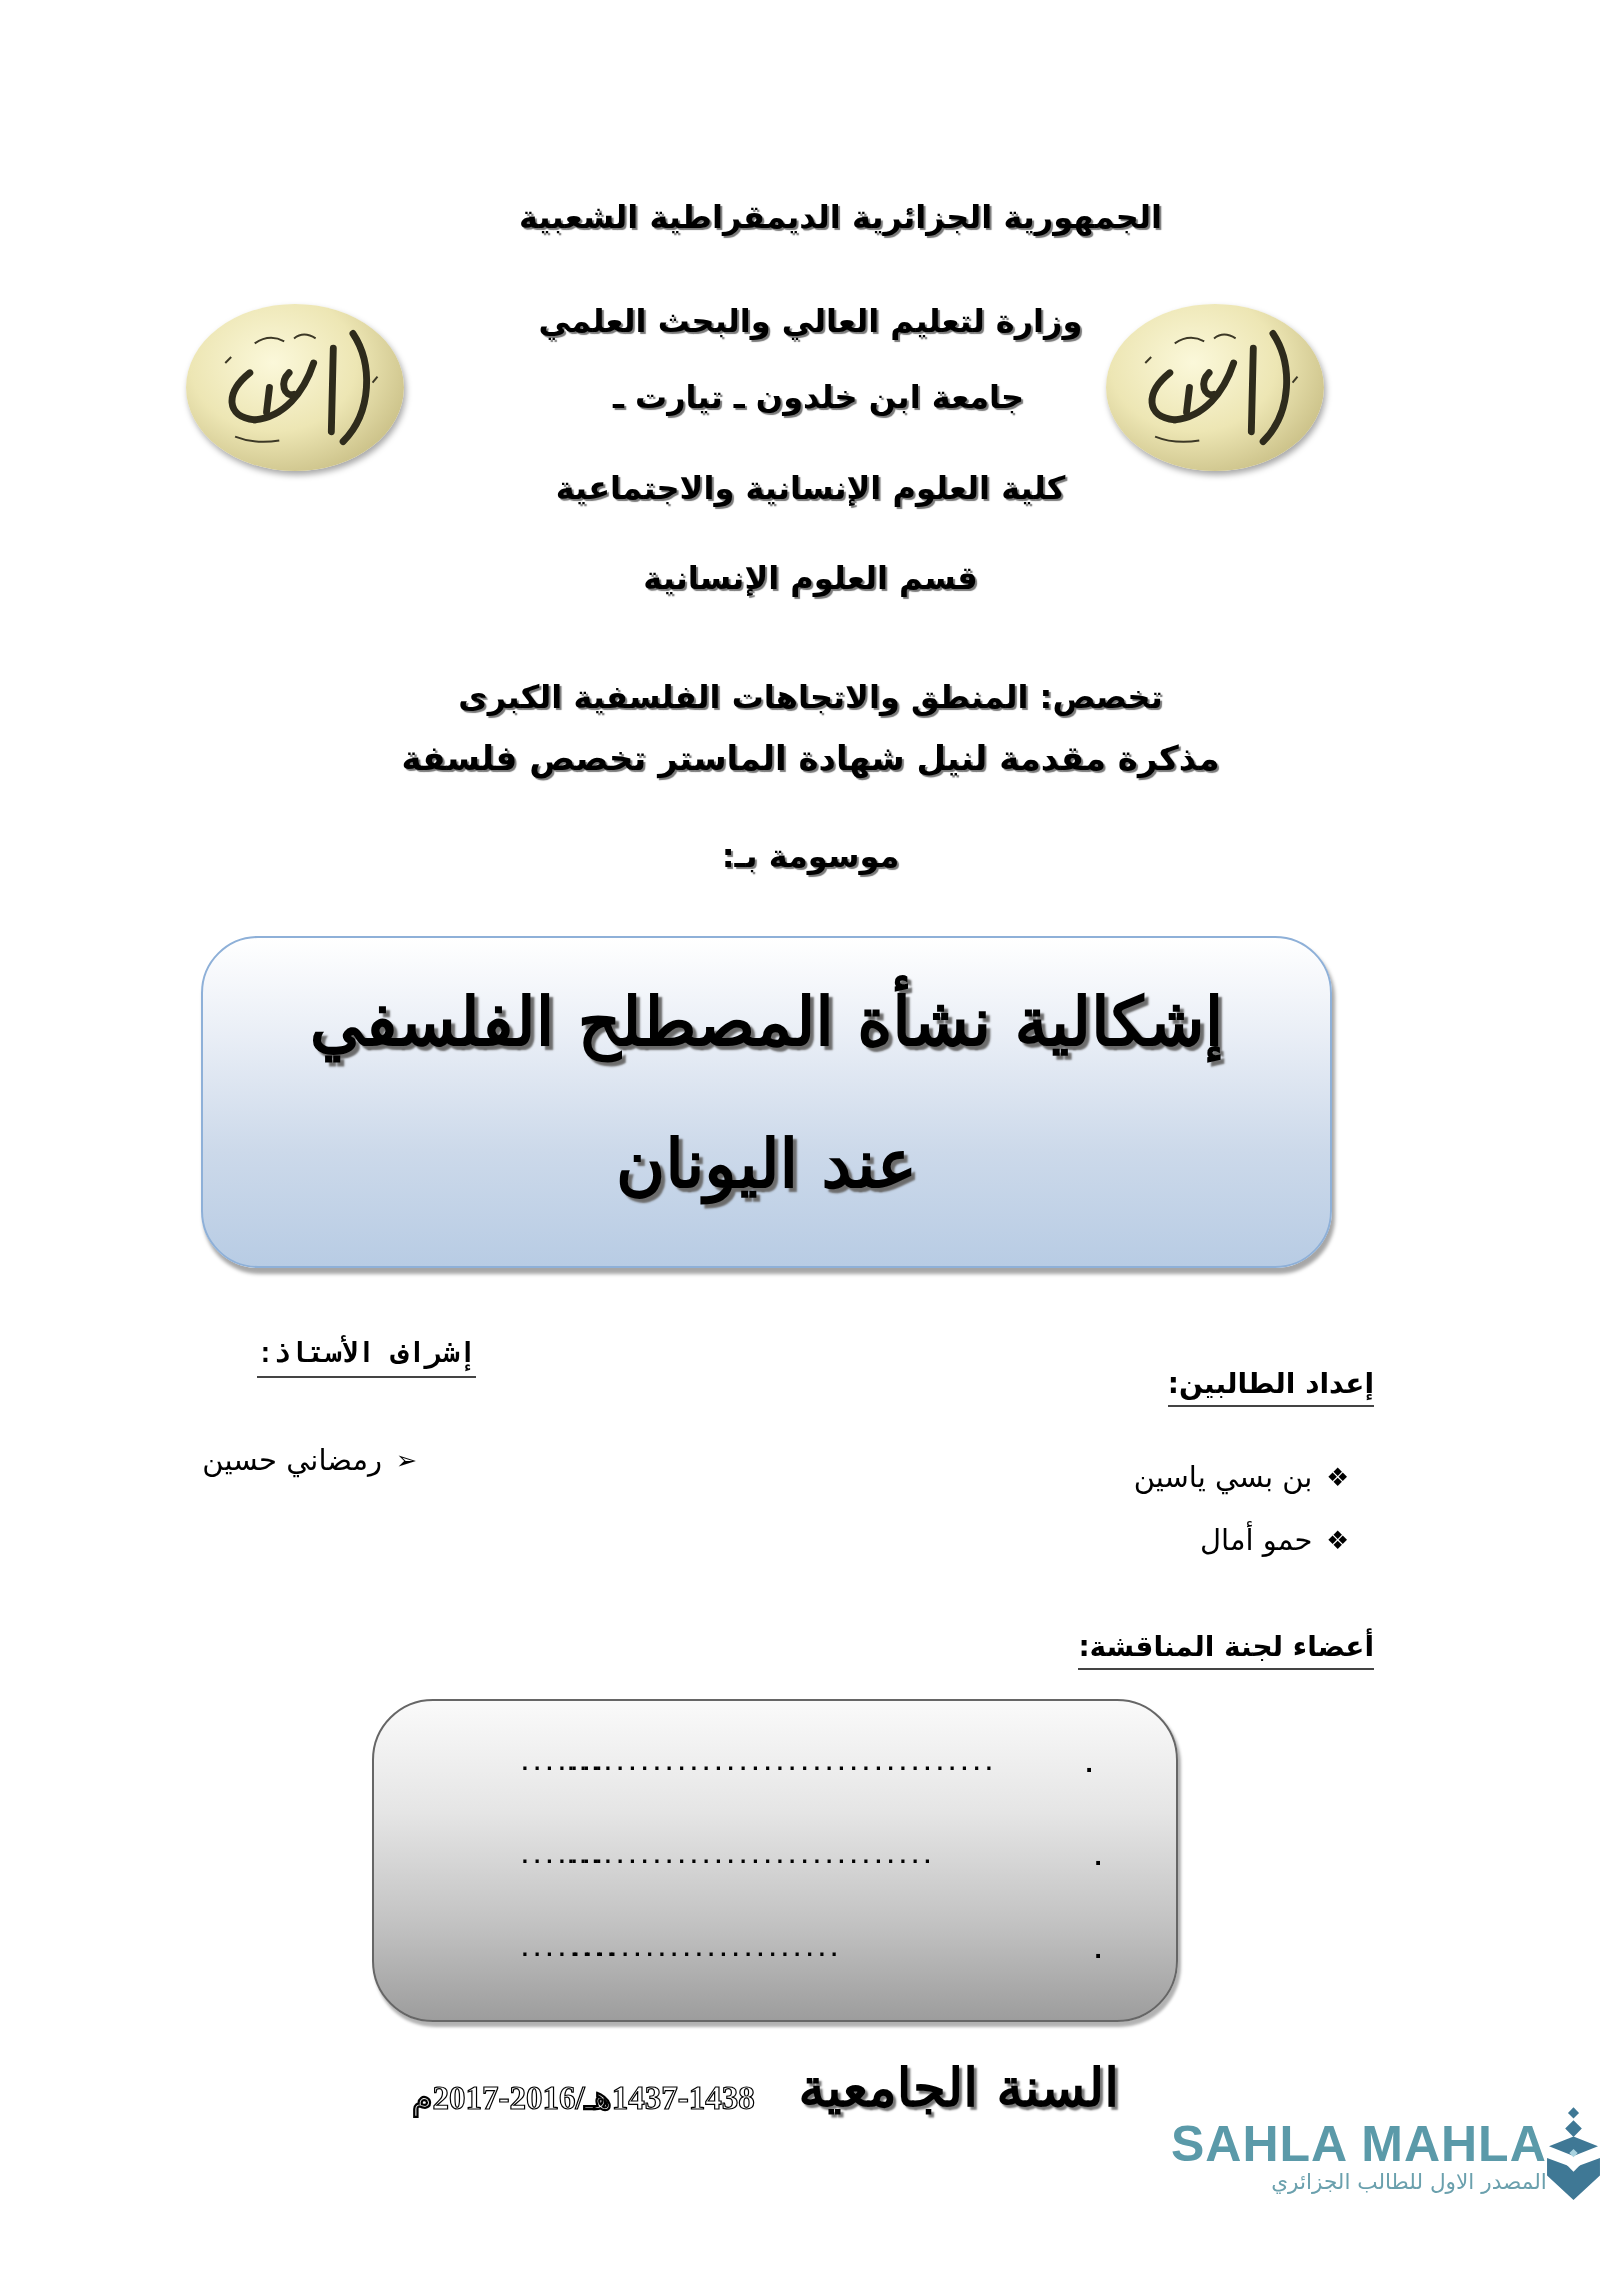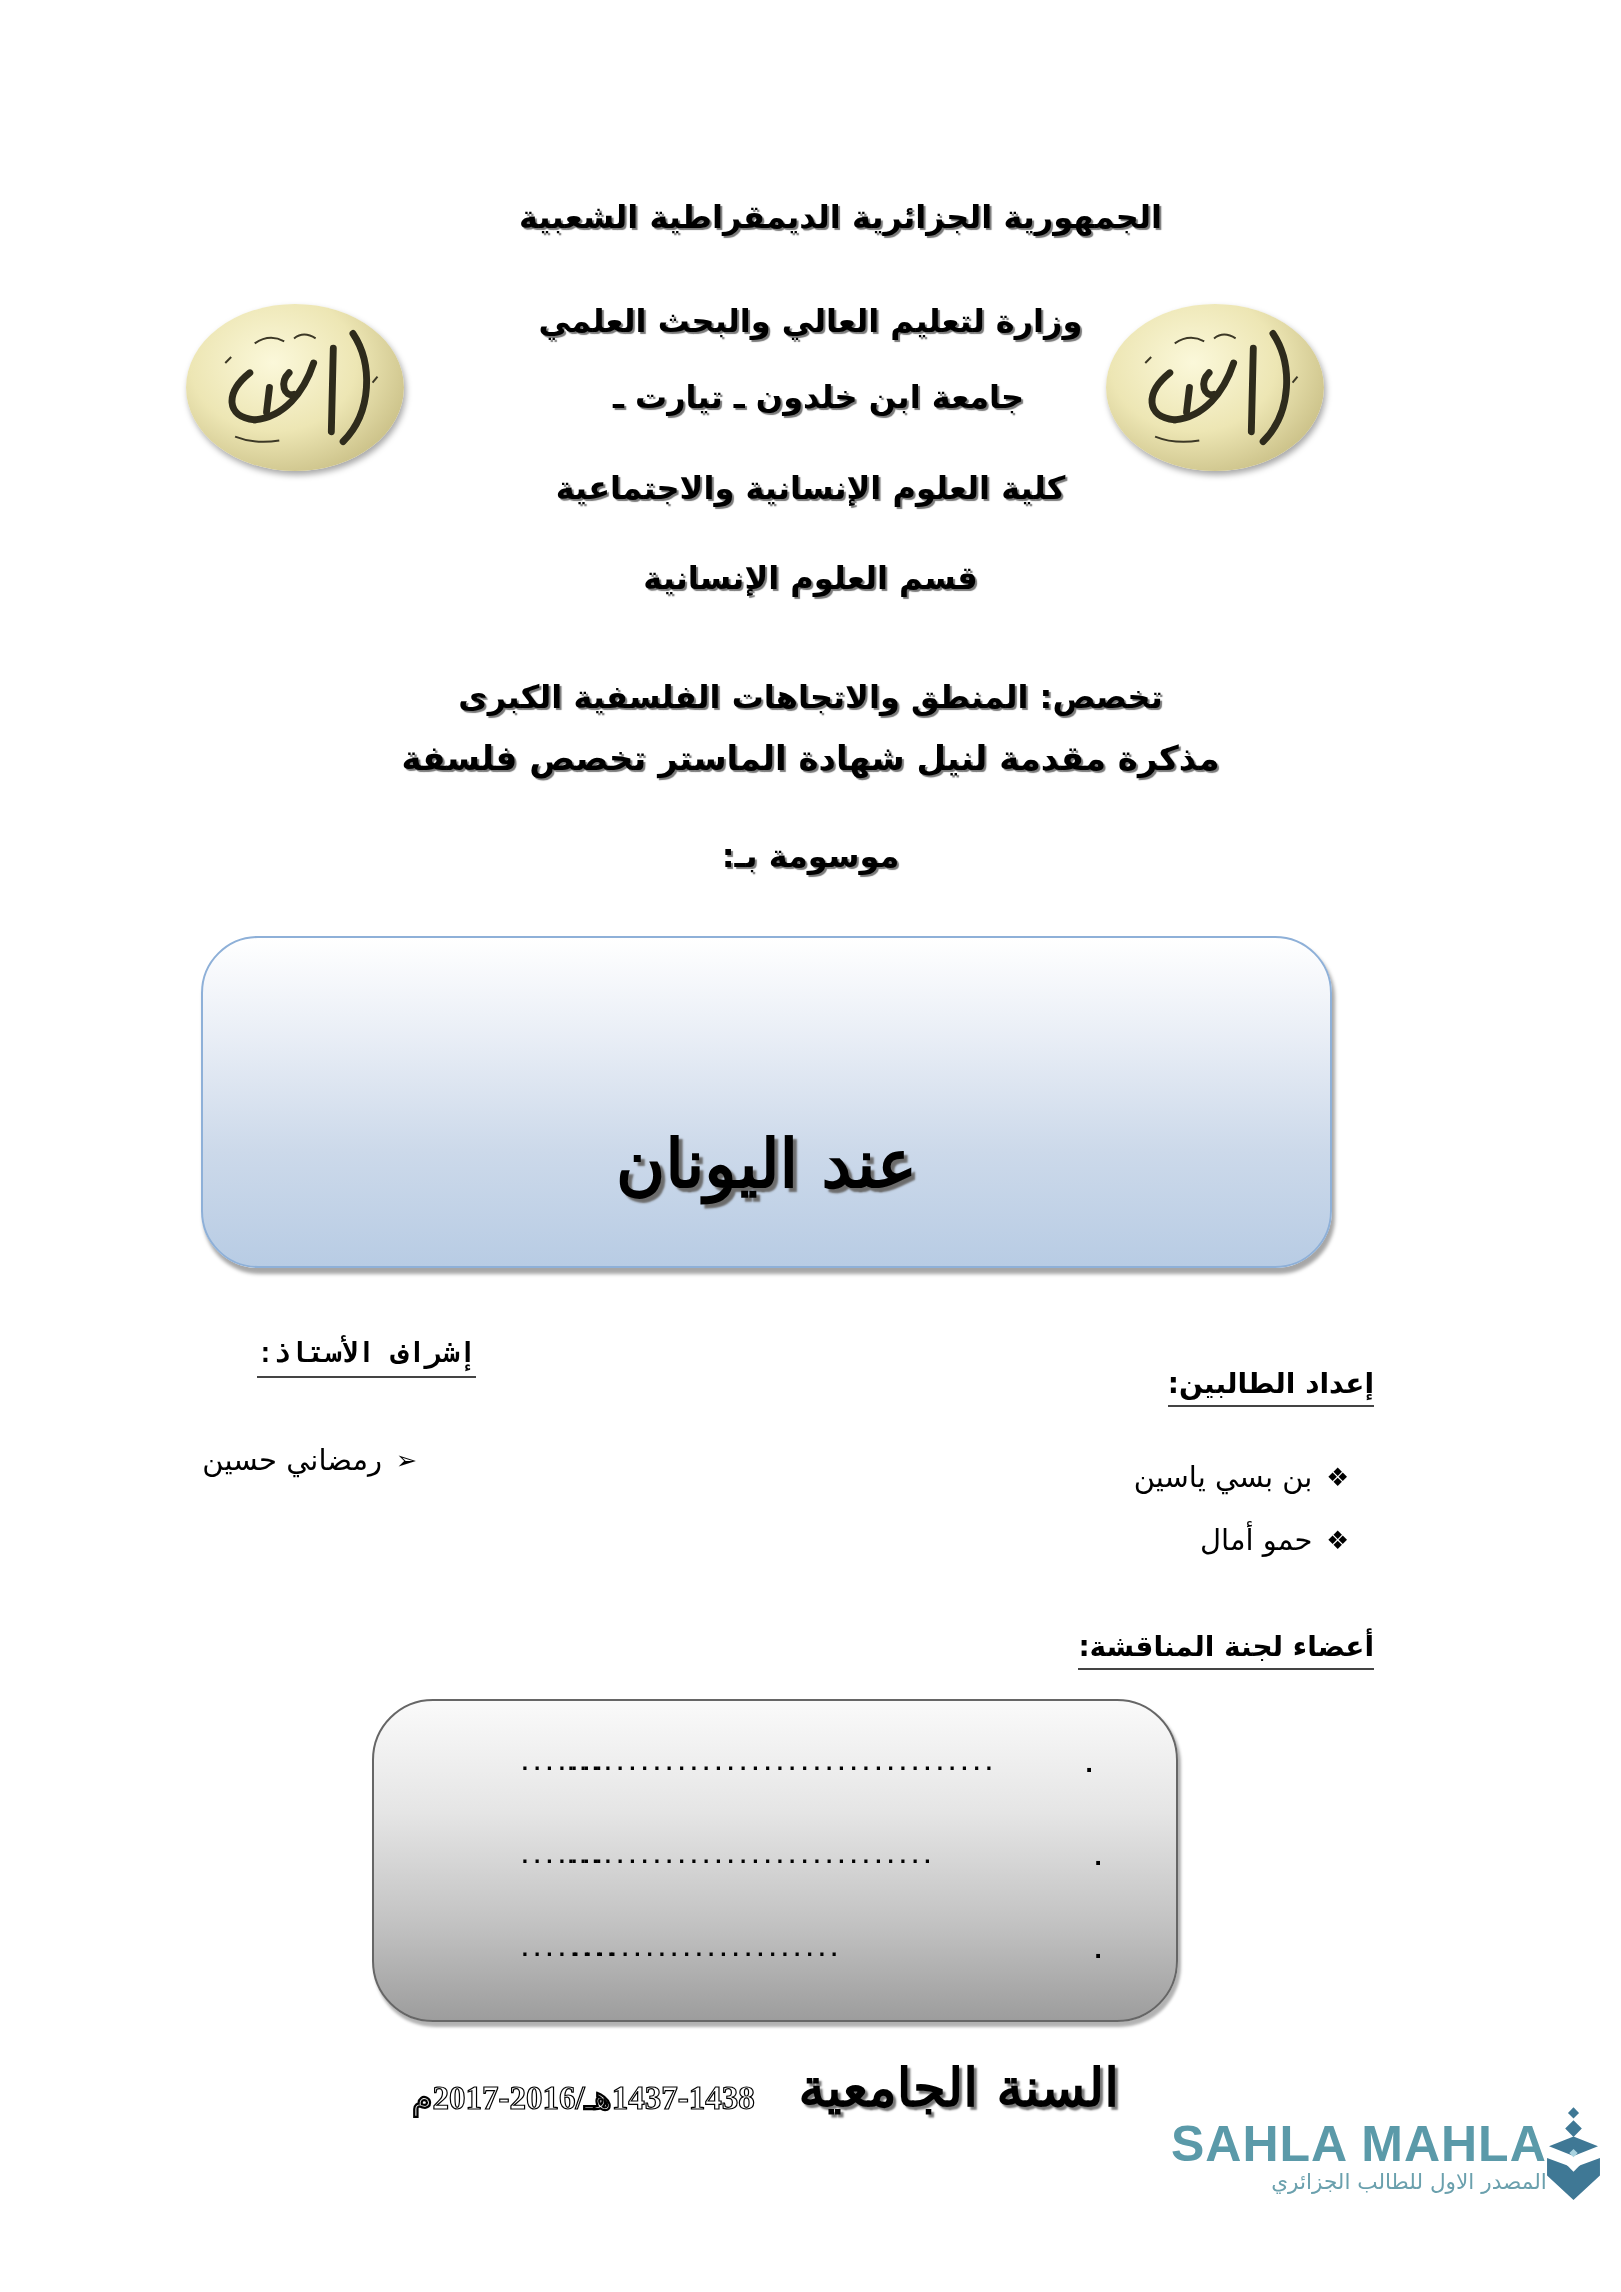--- a/index.html
+++ b/index.html
@@ -90,20 +90,21 @@
 <div class="hline" style="top:196px;padding-left:30px;">الجمهورية الجزائرية الديمقراطية الشعبية</div>
 <div class="hline" style="top:300px;">وزارة لتعليم العالي والبحث العلمي</div>
 <div class="hline" style="top:376px;margin-left:8px;">جامعة ابن خلدون ـ تيارت ـ</div>
 <div class="hline" style="top:467px;">كلية العلوم الإنسانية والاجتماعية</div>
 <div class="hline" style="top:557px;">قسم العلوم الإنسانية</div>
 <div class="hline" style="top:647px;margin-top:29px;">تخصص: المنطق والاتجاهات الفلسفية الكبرى</div>
 <div class="hline" style="top:737px; font-size:34px;">مذكرة مقدمة لنيل شهادة الماستر تخصص فلسفة</div>
 <div class="hline" style="top:835px;text-align:center;">موسومة بـ:</div>
 
 <div class="title-box">
+  <div class="title-line" style="top:44px;">إشكالية نشأة المصطلح الفلسفي</div>
   <div class="title-line" style="top:186px;">عند اليونان</div>
 </div>
 
 <div class="section-label" style="right:247px; top:1364px;">إعداد الطالبين:</div>
 <div class="name-item" style="right:272px; top:1458px;">
   <span class="bullet-diamond">❖</span>
   <span>بن بسي ياسين</span>
 </div>
 <div class="name-item" style="right:272px; top:1521px;">
   <span class="bullet-diamond">❖</span>

